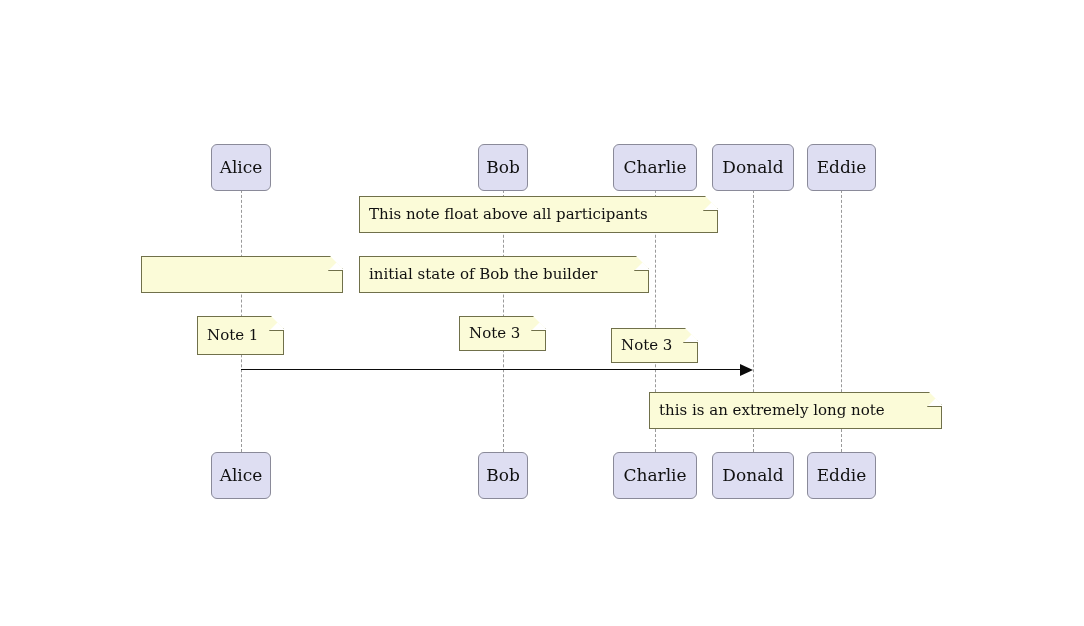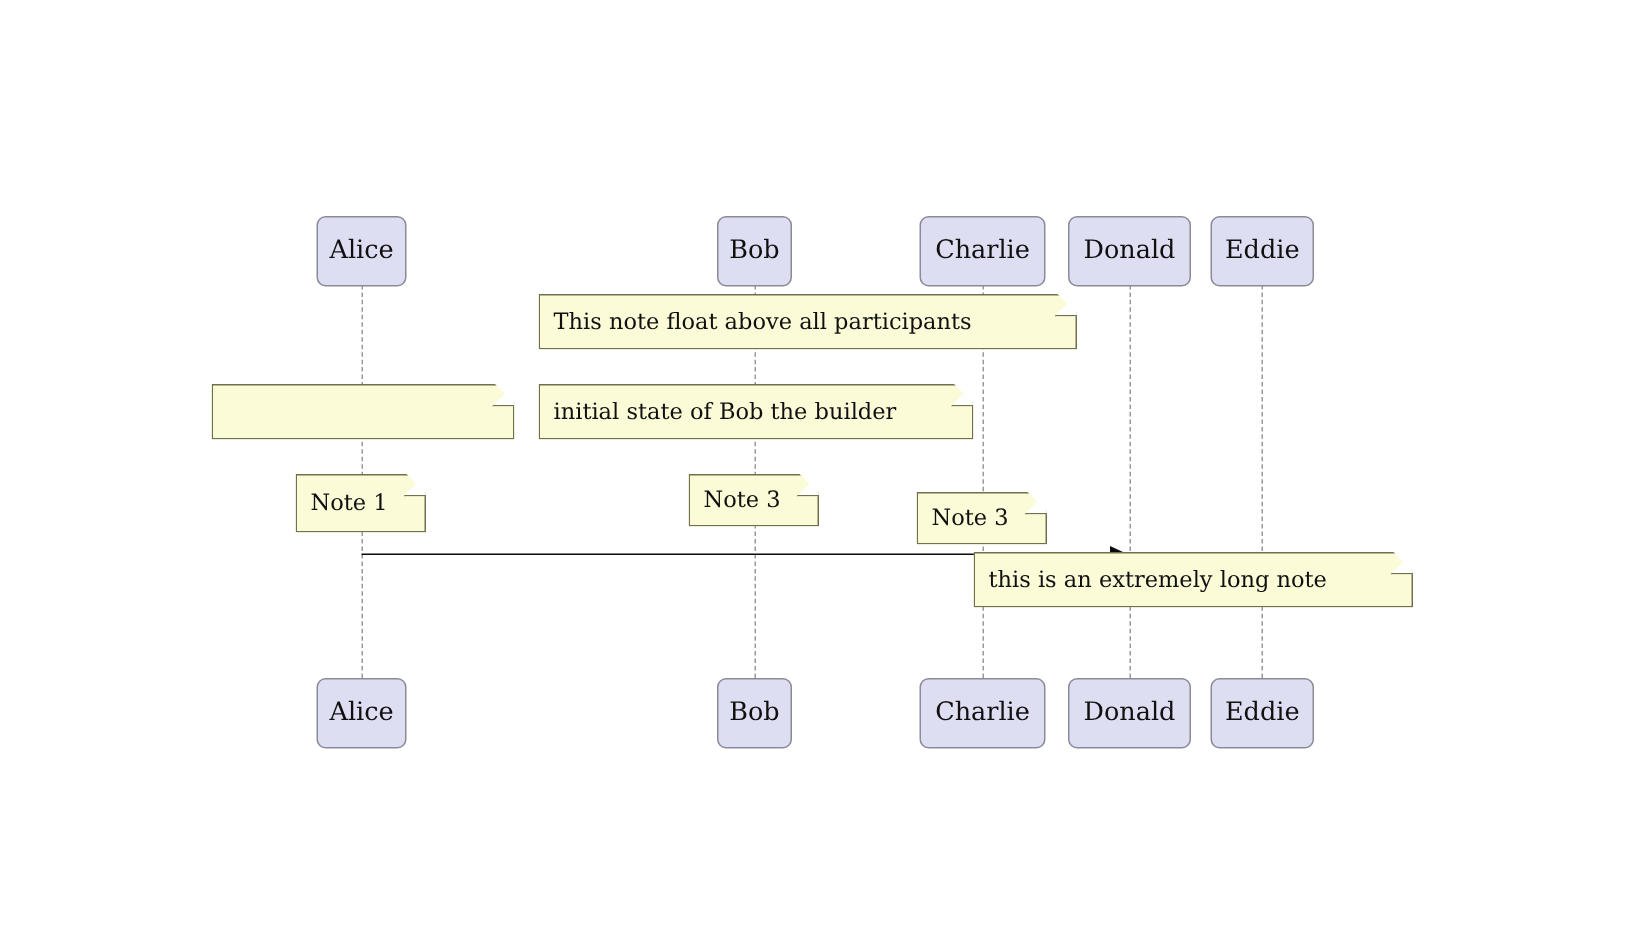--- a/index.html
+++ b/index.html
@@ -151,18 +151,18 @@
     <span class="fold"></span>
   </div>
   <div class="note" style="left: 459px; top: 316px; width: 87px; height: 35px;">
     <span class="note-label">Note 3</span>
     <span class="fold"></span>
   </div>
   <div class="note" style="left: 611px; top: 328px; width: 87px; height: 35px;">
     <span class="note-label">Note 3</span>
     <span class="fold"></span>
   </div>
-  <div class="note" style="left: 649px; top: 368px; width: 293px; height: 37px;">
+  <div class="note" style="left: 649px; top: 392px; width: 293px; height: 37px;">
     <span class="note-label">this is an extremely long note</span>
     <span class="fold"></span>
   </div>
 
 </div>
 
 </body></html>

